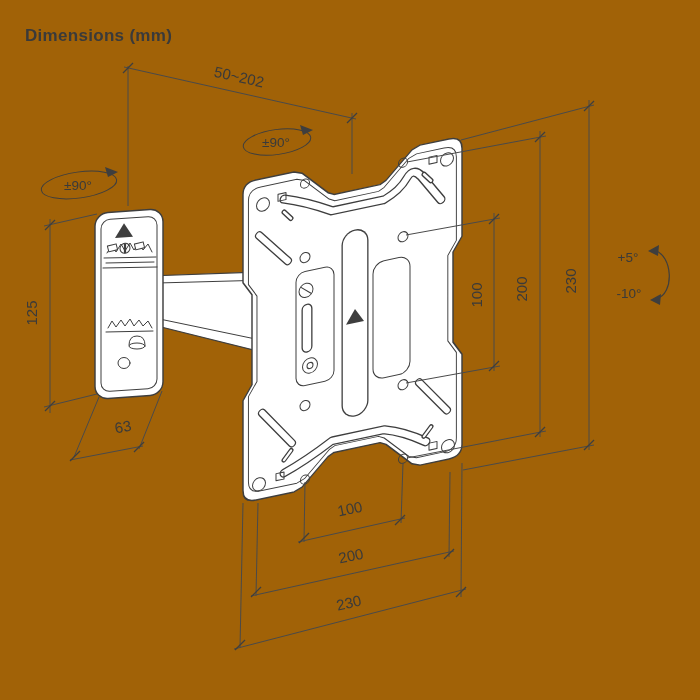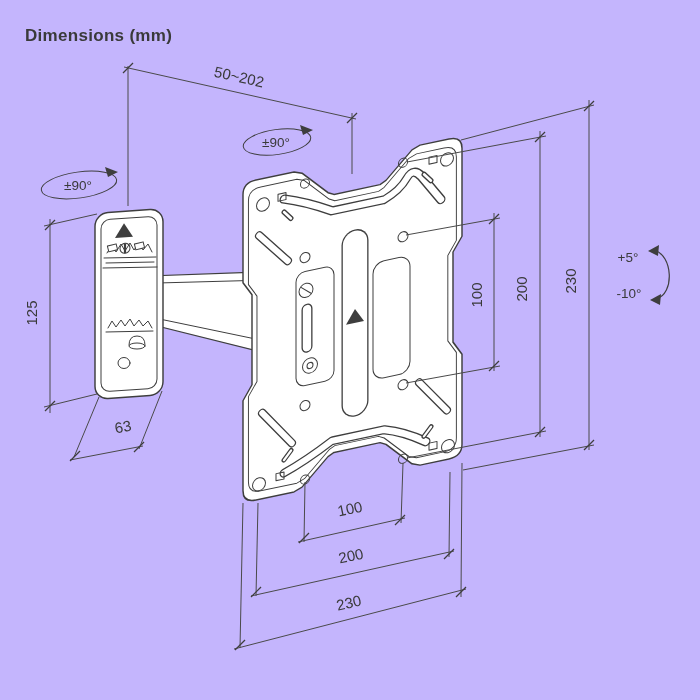--- a/index.html
+++ b/index.html
@@ -1,16 +1,16 @@
 <!DOCTYPE html>
 <html><head>
 <meta charset="utf-8">
 <style>
   html,body{margin:0;padding:0;background:#ffffff;}
-  .stage{position:relative;width:700px;height:700px;background:#c4b5fd;overflow:hidden;}
+  .stage{position:relative;width:700px;height:700px;background:#a16207;overflow:hidden;}
   svg{display:block;}
   .ln{stroke:#3e3e3e;fill:none;stroke-width:1.2;stroke-linecap:round;stroke-linejoin:round;}
   .thick{stroke-width:1.45;}
   .thin{stroke-width:1;}
   .fillw{fill:#ffffff;}
   .dimln{stroke:#4a4a4a;fill:none;stroke-width:1;}
   .tick{stroke:#3e3e3e;stroke-width:1.2;}
   .band-d{stroke:#3e3e3e;stroke-width:9;fill:none;stroke-linecap:round;stroke-linejoin:round;}
   .band-w{stroke:#ffffff;stroke-width:6.4;fill:none;stroke-linecap:round;stroke-linejoin:round;}
   .slot-d{stroke:#3e3e3e;stroke-width:8;stroke-linecap:round;}

